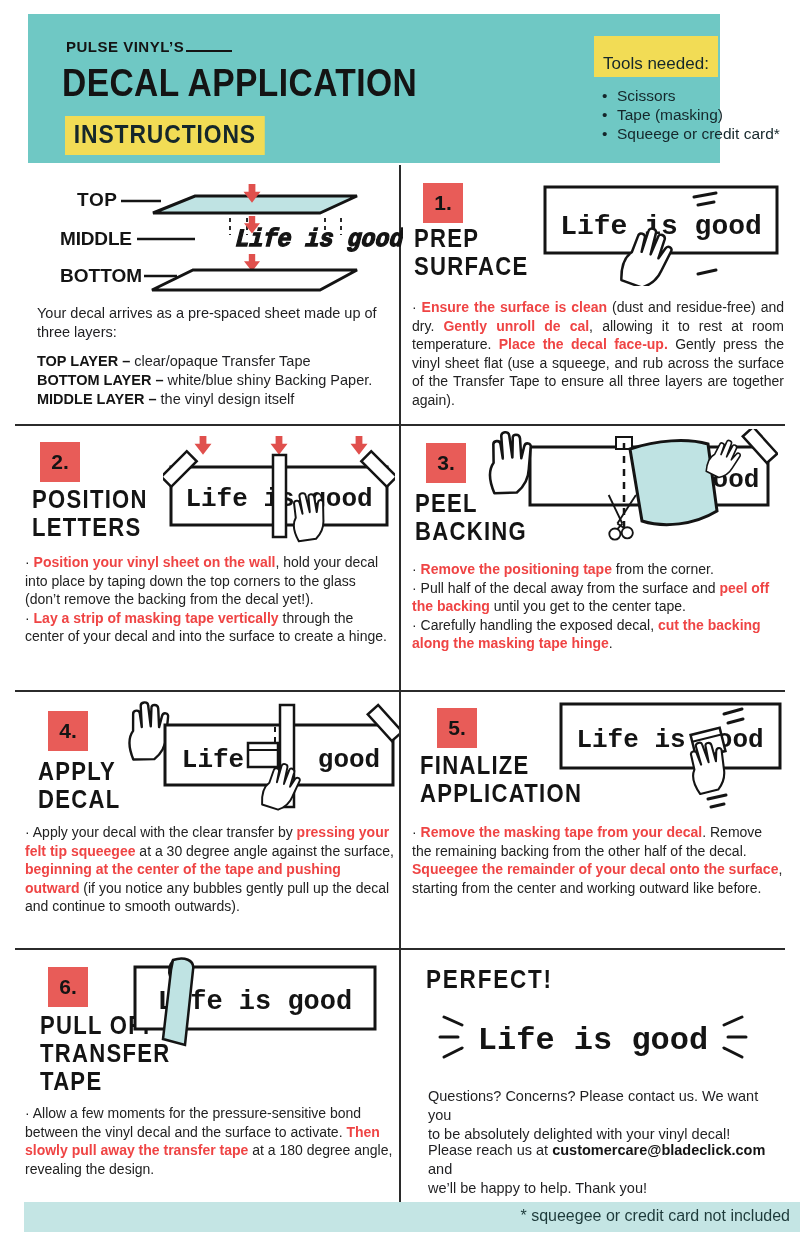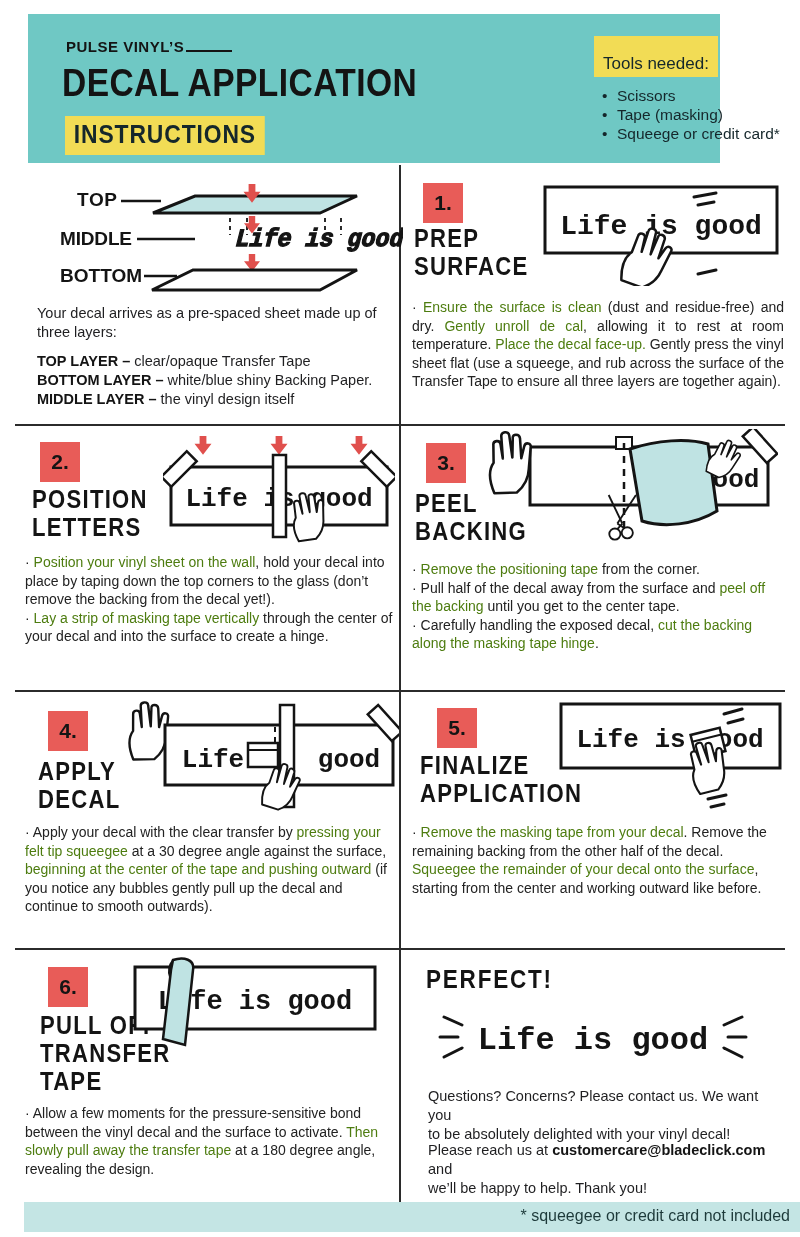--- a/index.html
+++ b/index.html
@@ -29,21 +29,21 @@
   .c-3{left:400px;top:425px;width:385px;height:266px;}
   .c-4{left:15px;top:691px;width:385px;height:258px;}
   .c-5{left:400px;top:691px;width:385px;height:258px;}
   .c-6{left:15px;top:949px;width:385px;height:253px;}
   .c-perfect{left:400px;top:949px;width:385px;height:309px;}
   .numbox{position:absolute;width:40px;height:40px;background:#e85c58;color:#141414;
           font-weight:bold;font-size:21px;display:flex;align-items:center;justify-content:center;}
   .step-title{position:absolute;font-size:26px;line-height:28px;font-weight:bold;color:#141414;
               letter-spacing:1.5px;white-space:pre-line;transform:scaleX(.85);transform-origin:0 0;}
   .body{position:absolute;font-size:14px;line-height:18.5px;color:#222;white-space:pre-line;}
-  .body b{font-weight:normal;color:#4d7c0f;}
+  .body b{font-weight:bold;color:#ef4444;}
   .just{text-align:justify;}
   .illus{position:absolute;}
   
   .lead{position:absolute;left:22px;top:136px;font-size:14.5px;line-height:19px;white-space:pre-line;}
   .layers-list{position:absolute;left:22px;top:184px;font-size:14.5px;line-height:19px;}
   .layers-list b{color:#141414;}
   .perfect-title{position:absolute;left:26px;top:16px;font-size:25px;font-weight:bold;color:#141414;
                  letter-spacing:2px;transform:scaleX(.9);transform-origin:0 0;}
   .perfect-p{position:absolute;font-size:14.5px;line-height:19px;white-space:pre-line;}
   .perfect-p b{color:#141414;}

